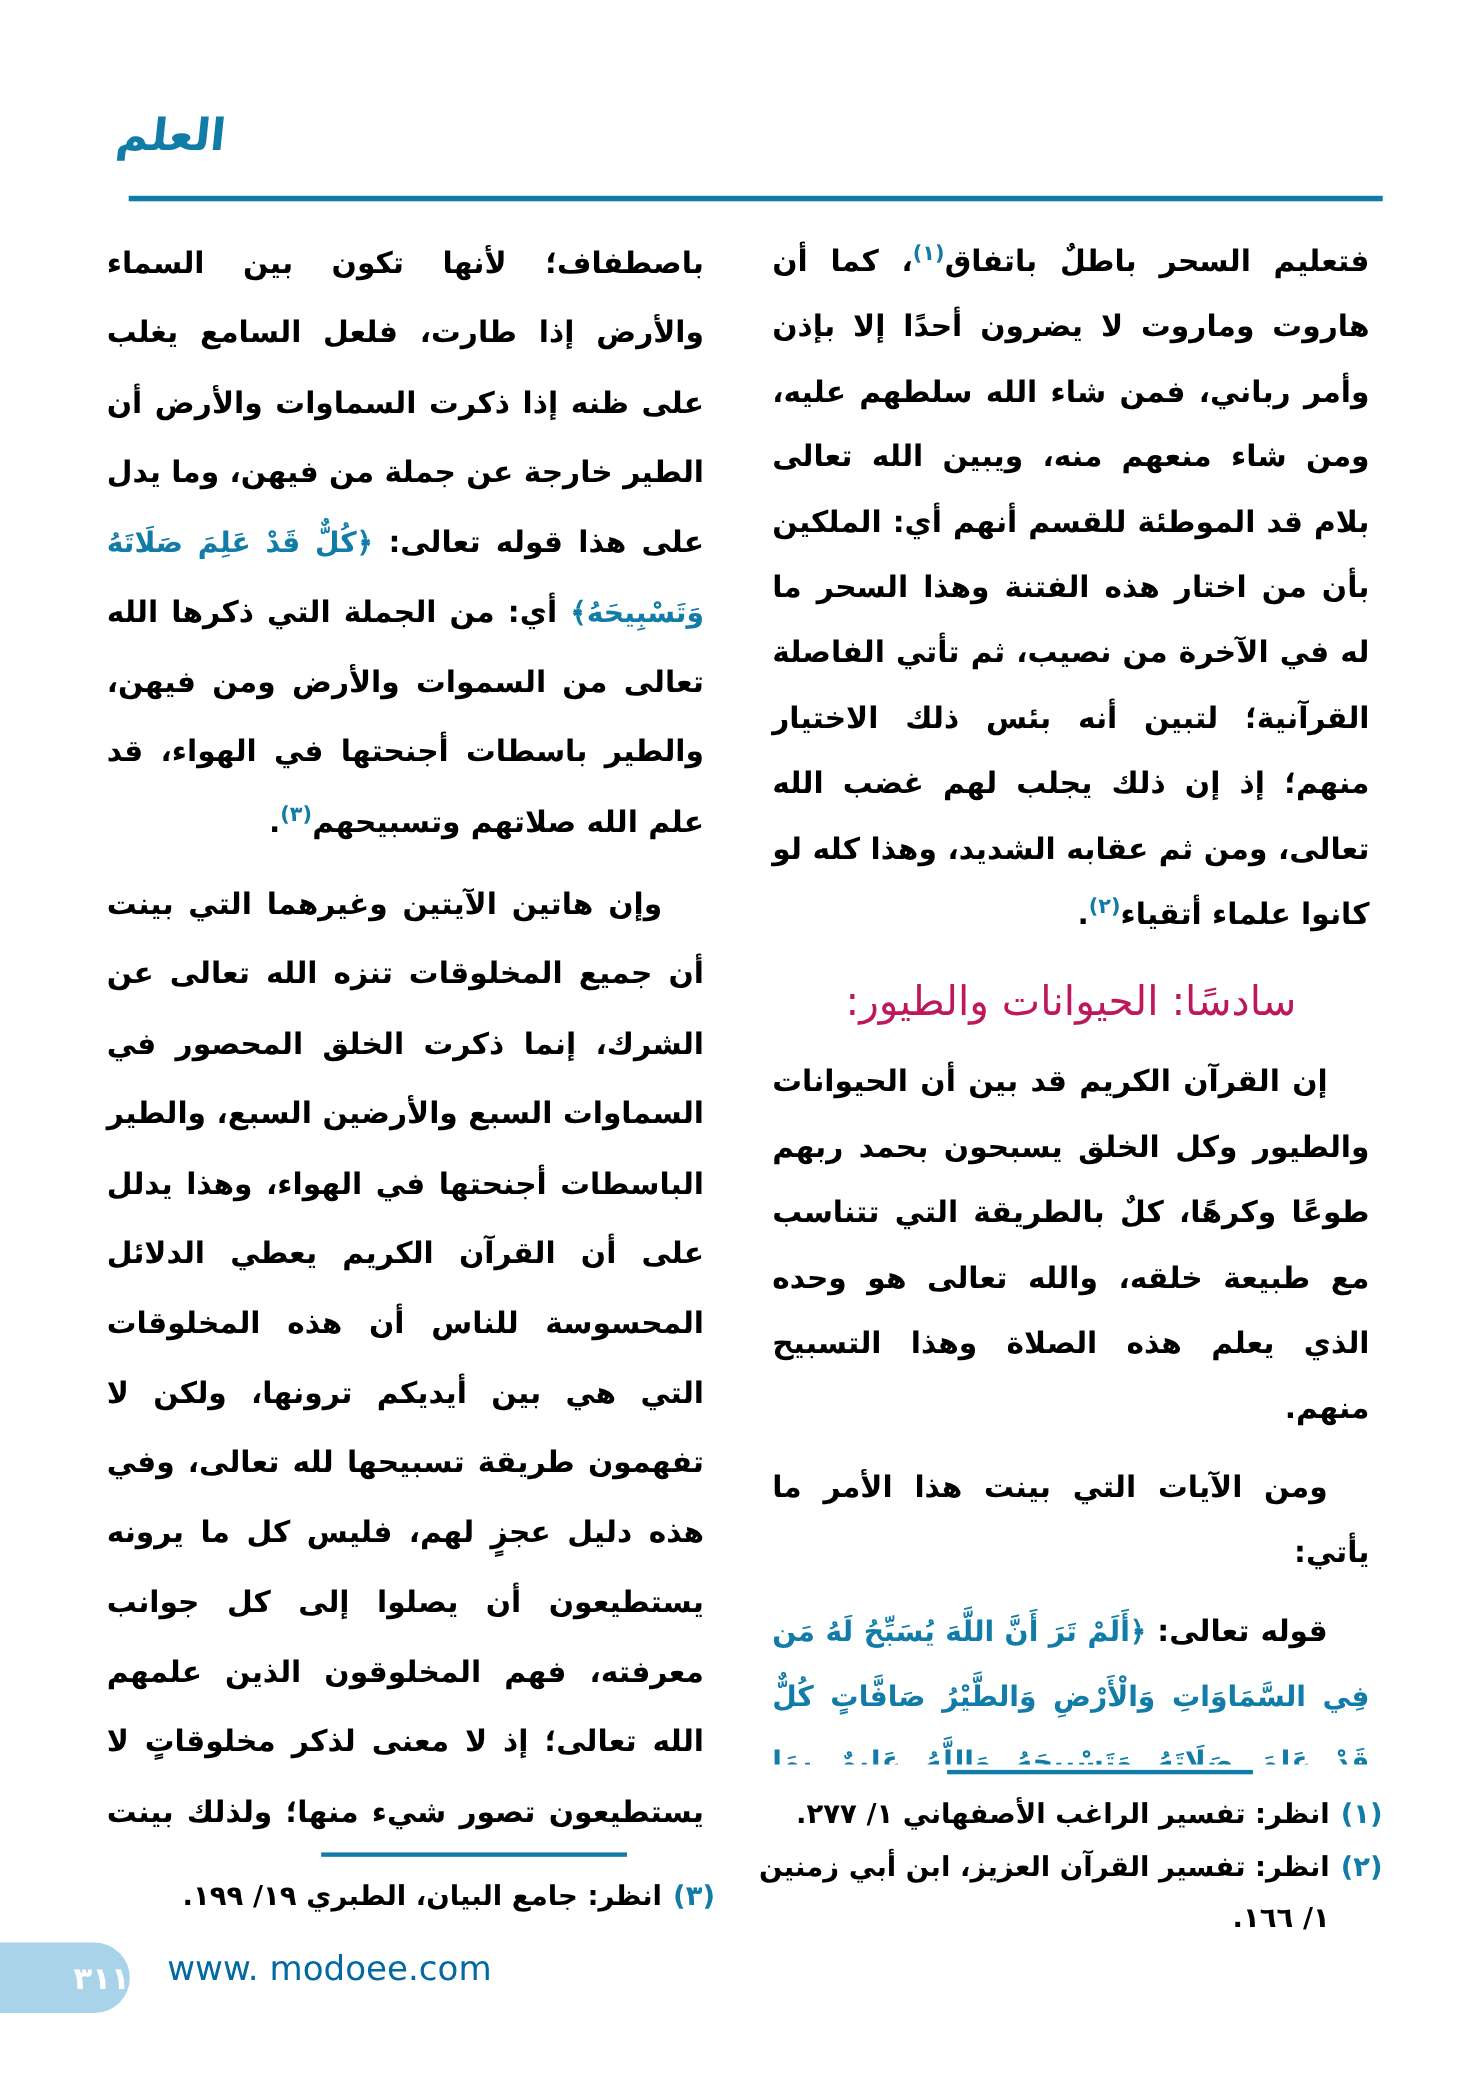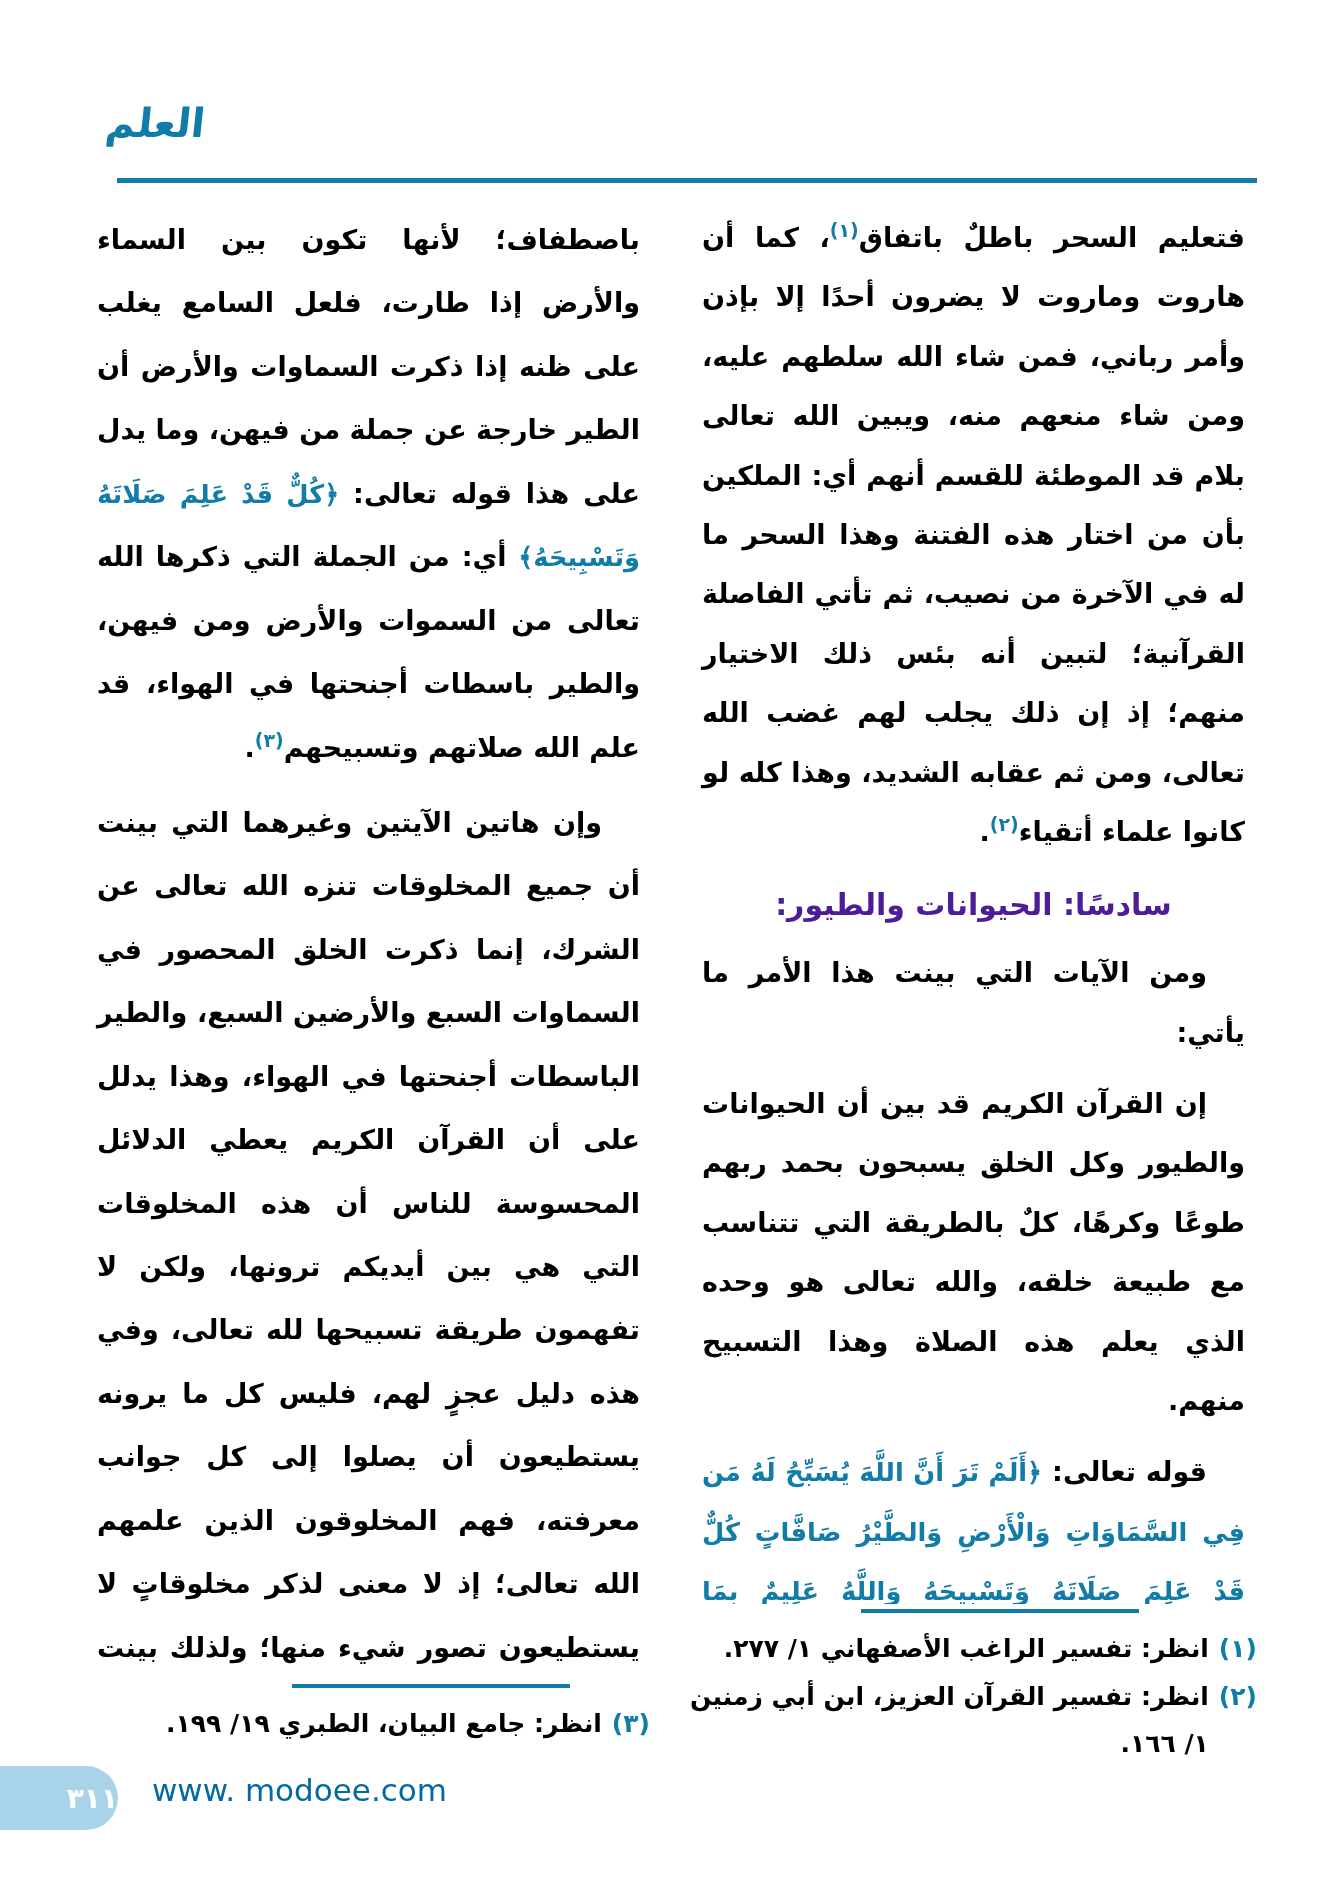--- a/index.html
+++ b/index.html
@@ -18,22 +18,22 @@
   .col{position:absolute;top:196px;width:567px;
     font-size:27px;font-weight:bold;color:#000;
     text-align:justify;direction:rtl;}
   .col-right{right:82px;height:1408px;line-height:2.2;overflow:hidden;}
   .col-left{left:85px;height:1482px;line-height:2.35;overflow:hidden;}
   .col p{margin:12px;}
   .indent{text-indent:38px;}
   .fnref{color:#127ca8;font-weight:bold;font-size:19px;vertical-align:super;
     line-height:0;}
   .verse{color:#127ca8;font-size:0.95em;}
-  .section-heading{margin:20px 0 14px 0;font-size:30px;font-weight:bold;
-    color:#4c1d95;text-align:center;line-height:1.6;}
+  .section-heading{margin:20px 0 14px 0;font-size:37px;font-weight:normal;
+    color:#be185d;text-align:center;line-height:1.6;}
 
   
   .fnblock{position:absolute;width:567px;direction:rtl;
     font-size:25px;font-weight:bold;color:#000;line-height:1.9;}
   .fnblock-right{top:1609px;right:82px;}
   .fnblock-left{top:1684px;left:85px;width:565px;}
   .fn-divider{height:4px;background:#127ca8;width:278px;margin-bottom:12px;}
   .fnblock-right .fn-divider{margin-left:auto;margin-right:118px;}
   .fnblock-left .fn-divider{margin-left:58px;margin-right:auto;margin-left:auto;margin-right:80px;}
   .fn{display:flex;direction:rtl;align-items:flex-start;gap:10px;}
@@ -53,22 +53,22 @@
 <body>
 
 <div class="page">
 
   <div class="header-title">العلم</div>
   <div class="header-rule"></div>
 
   <div class="col col-right">
     <p class="para"><span>فتعليم السحر باطلٌ باتفاق</span><sup class="fnref">(١)</sup><span>، كما أن هاروت وماروت لا يضرون أحدًا إلا بإذن وأمر رباني، فمن شاء الله سلطهم عليه، ومن شاء منعهم منه، ويبين الله تعالى بلام قد الموطئة للقسم أنهم أي: الملكين بأن من اختار هذه الفتنة وهذا السحر ما له في الآخرة من نصيب، ثم تأتي الفاصلة القرآنية؛ لتبين أنه بئس ذلك الاختيار منهم؛ إذ إن ذلك يجلب لهم غضب الله تعالى، ومن ثم عقابه الشديد، وهذا كله لو كانوا علماء أتقياء</span><sup class="fnref">(٢)</sup><span>.</span></p>
     <h2 class="section-heading">سادسًا: الحيوانات والطيور:</h2>
+    <p class="para indent">إن القرآن الكريم قد بين أن الحيوانات والطيور وكل الخلق يسبحون بحمد ربهم طوعًا وكرهًا، كلٌ بالطريقة التي تتناسب مع طبيعة خلقه، والله تعالى هو وحده الذي يعلم هذه الصلاة وهذا التسبيح منهم.</p>
     <p class="para indent">ومن الآيات التي بينت هذا الأمر ما يأتي:</p>
-    <p class="para indent">إن القرآن الكريم قد بين أن الحيوانات والطيور وكل الخلق يسبحون بحمد ربهم طوعًا وكرهًا، كلٌ بالطريقة التي تتناسب مع طبيعة خلقه، والله تعالى هو وحده الذي يعلم هذه الصلاة وهذا التسبيح منهم.</p>
     <p class="para indent"><span>قوله تعالى: </span><span class="verse">﴿أَلَمْ تَرَ أَنَّ اللَّهَ يُسَبِّحُ لَهُ مَن فِي السَّمَاوَاتِ وَالْأَرْضِ وَالطَّيْرُ صَافَّاتٍ كُلٌّ قَدْ عَلِمَ صَلَاتَهُ وَتَسْبِيحَهُ وَاللَّهُ عَلِيمٌ بِمَا يَفْعَلُونَ﴾</span><span> [النور: 73].</span></p>
     <p class="para indent">حيث تبين هذه الآية الكريمة أن الله تعالى ينزهه عن الشرك كل من في السماوات والأرض من المخلوقات، وخاصةً الطير الباسطات أجنحتها في الهواء</p>
   </div>
 
   <div class="fnblock fnblock-right">
     <div class="fn-divider"></div>
     <div class="fn">
       <span class="fn-marker">(١)</span>
       <span class="fn-text">انظر: تفسير الراغب الأصفهاني ١/ ٢٧٧.</span>
     </div>

